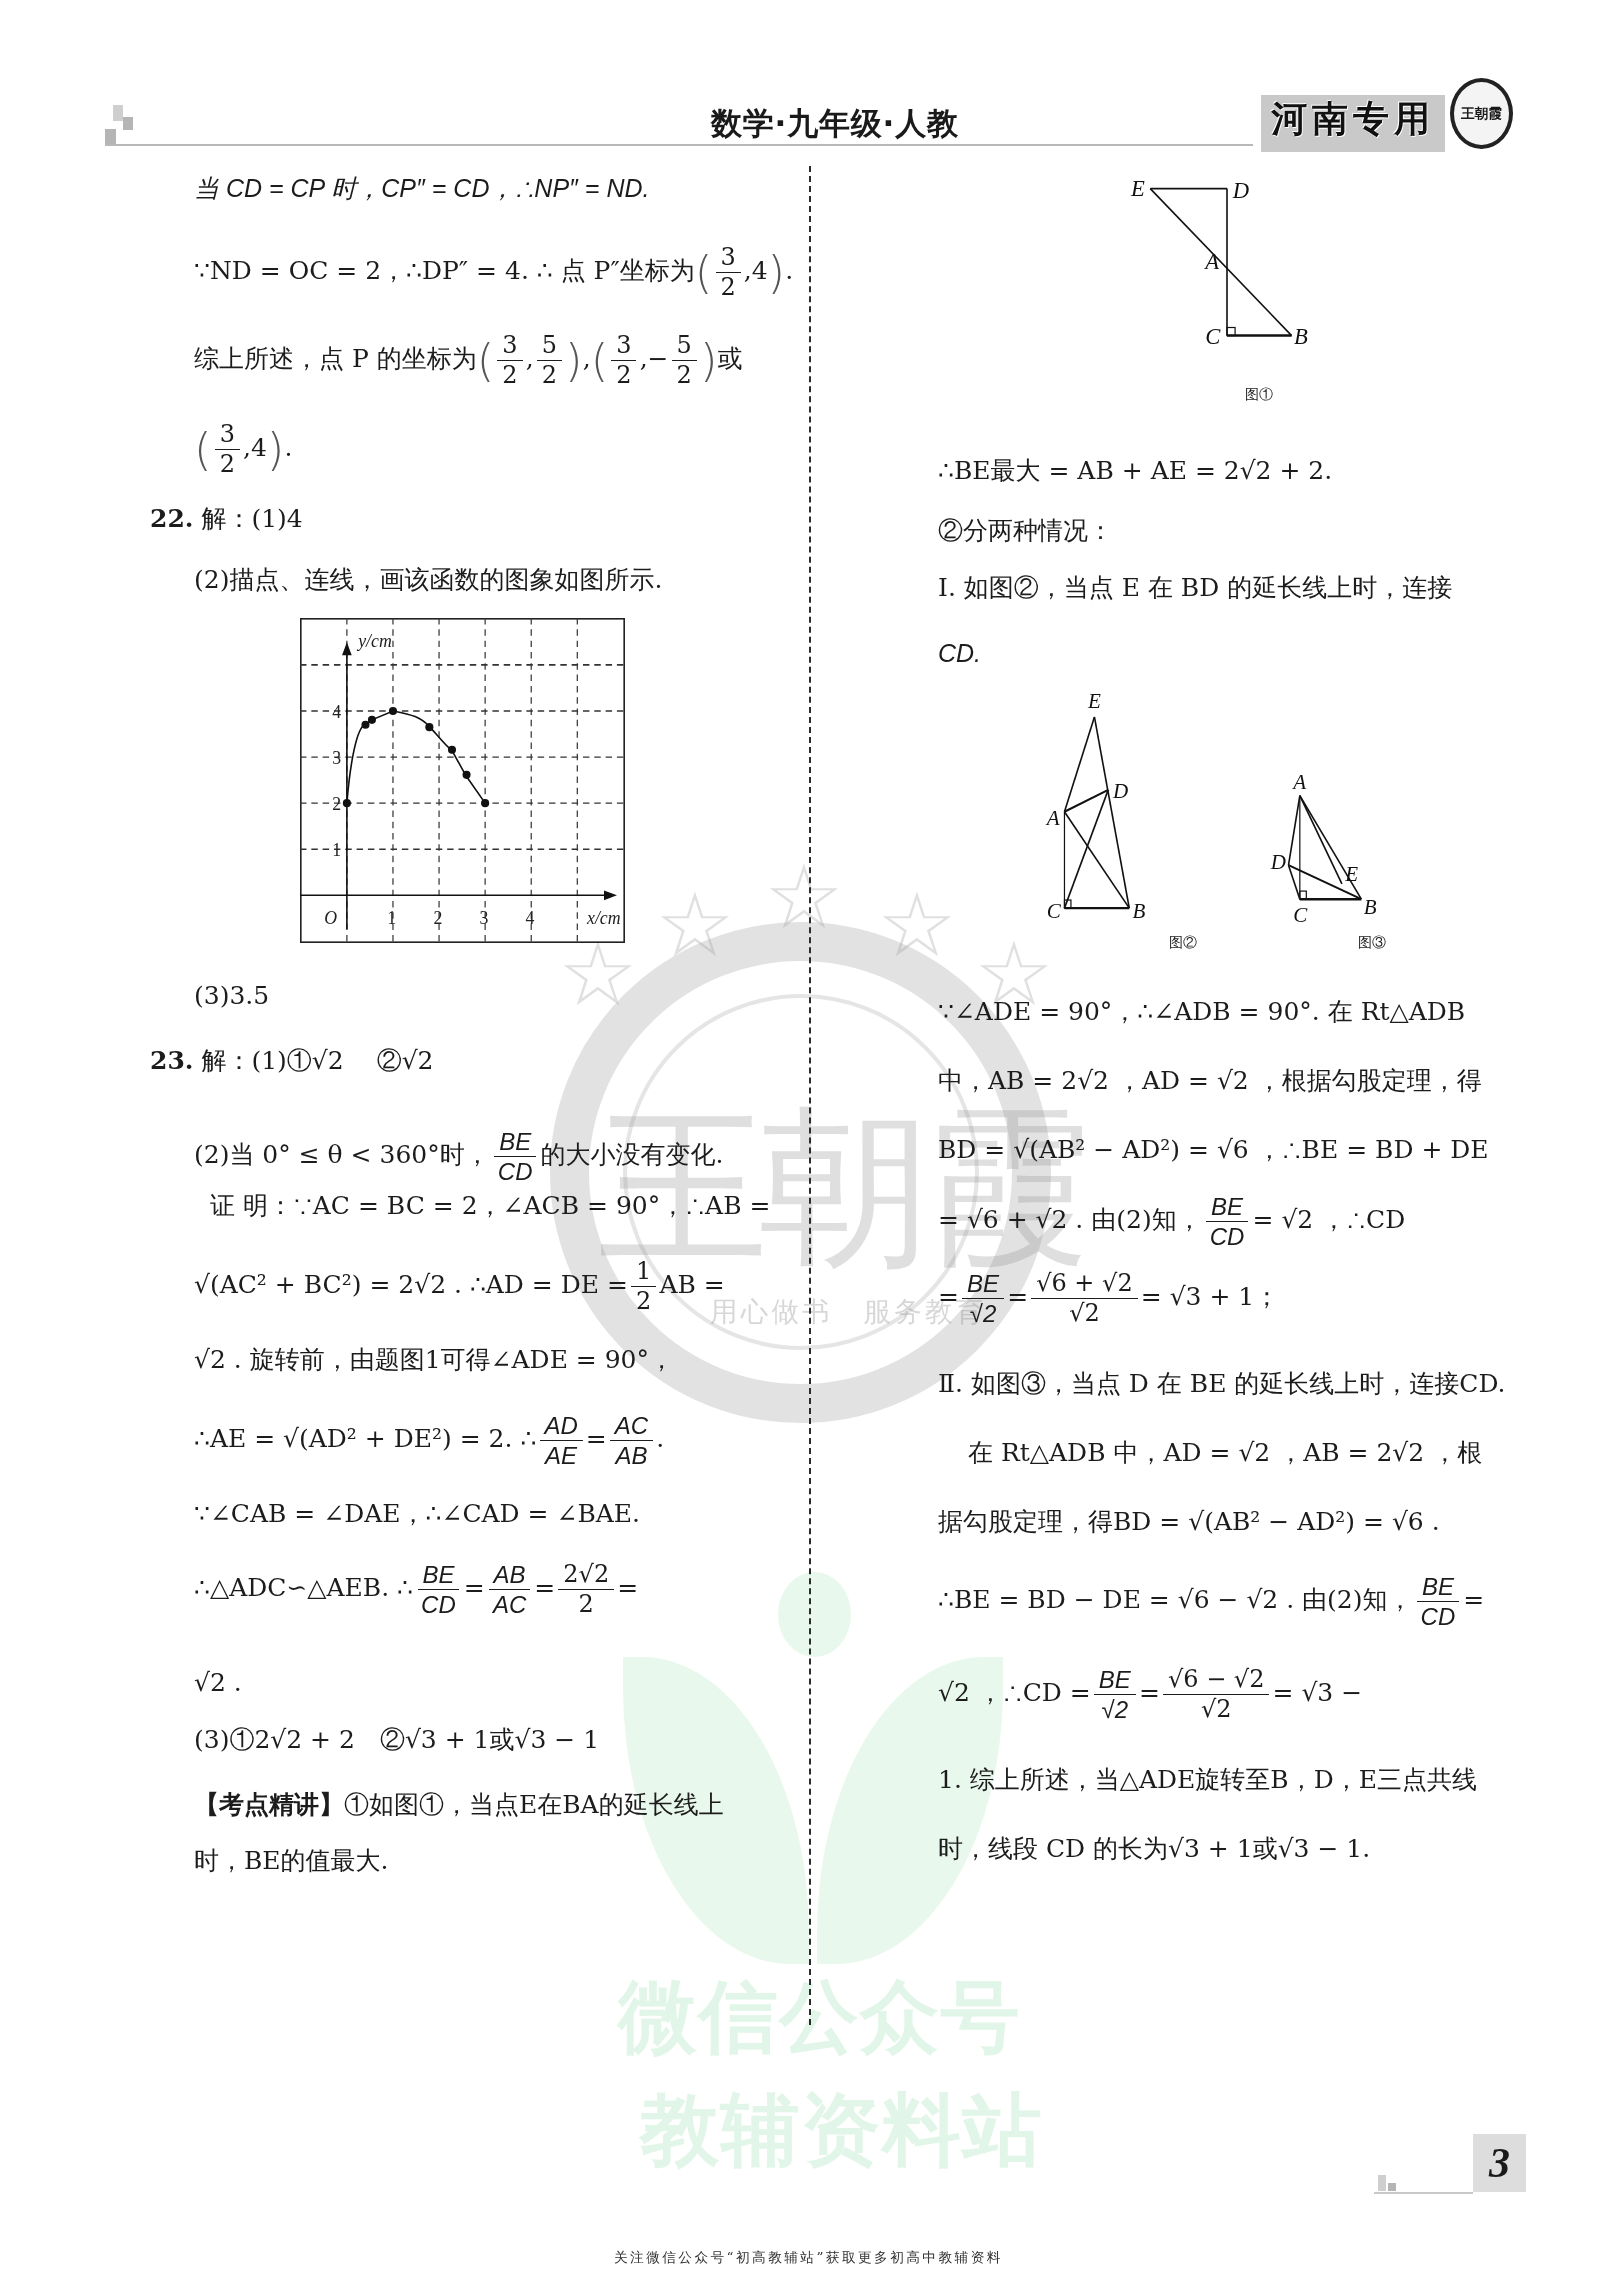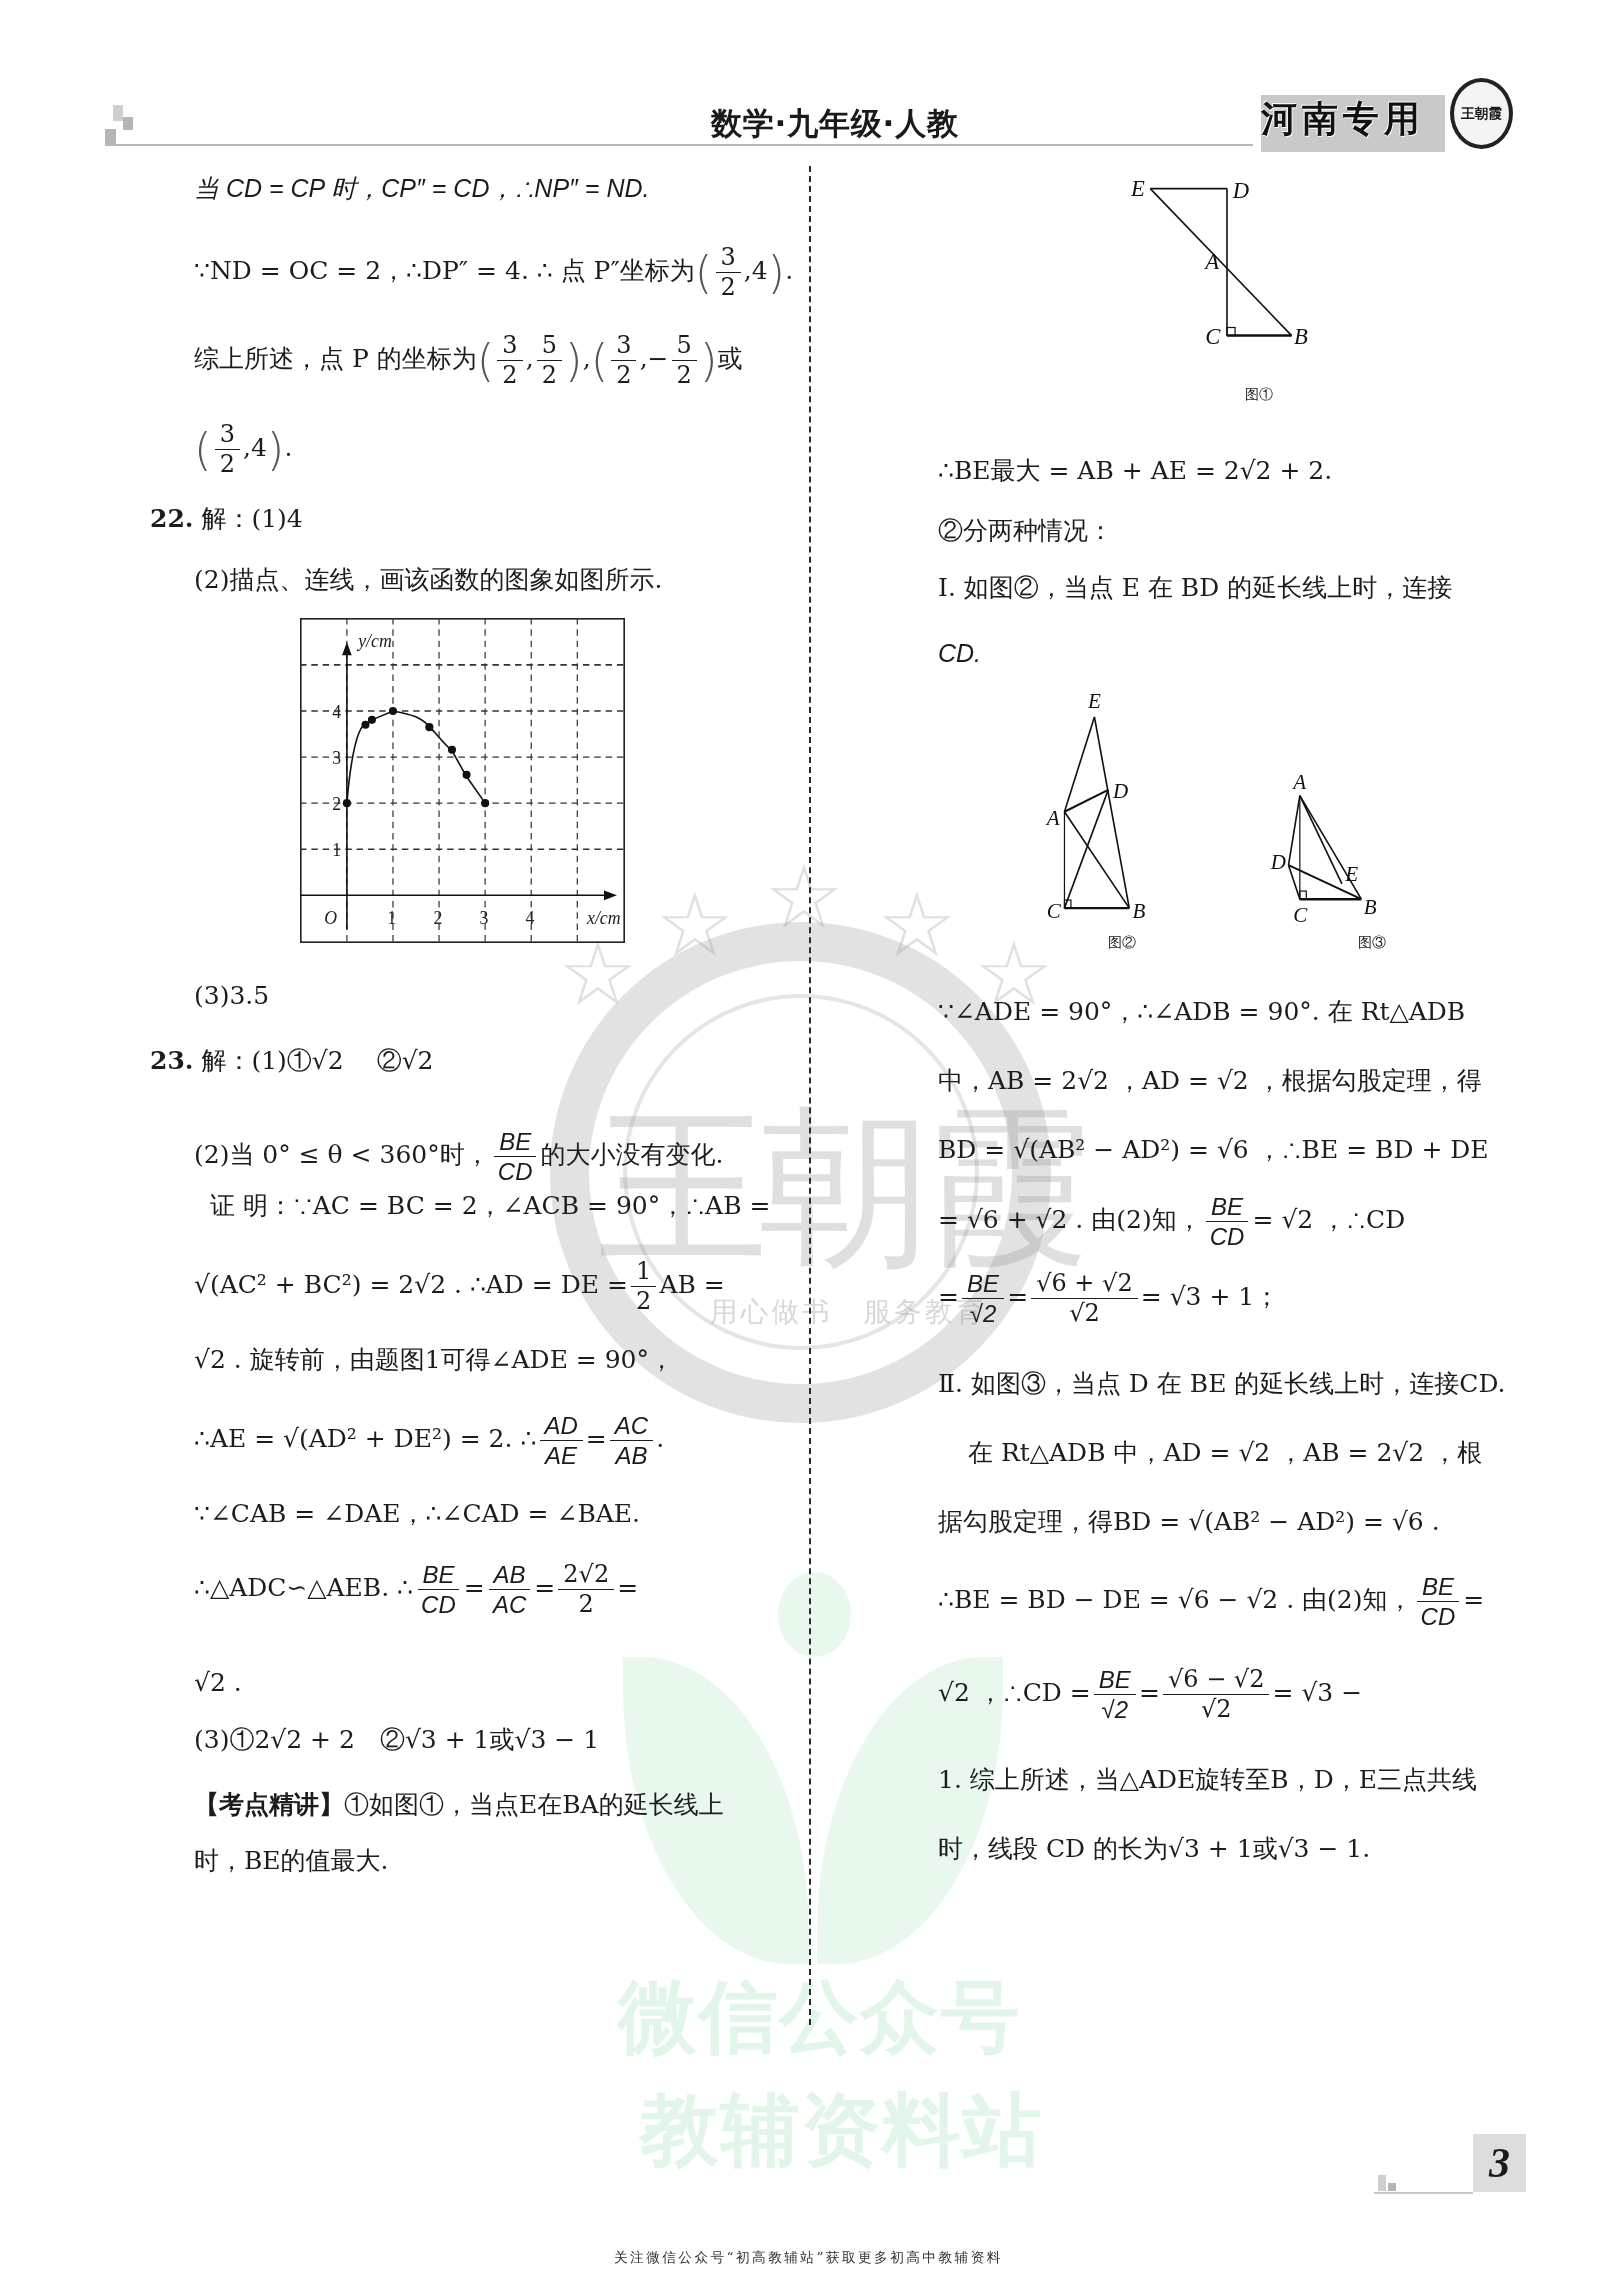--- a/index.html
+++ b/index.html
@@ -9,21 +9,21 @@
   .line { position: absolute; font-size: 25px; line-height: 36px; white-space: nowrap; color: #1c1c1c; }
   .math { font-family: Liberation Sans, sans-serif; font-style: italic; }
   .bold { font-weight: bold; }
   .frac { display: inline-flex; flex-direction: column; align-items: center; vertical-align: middle; margin: 0 3.2px; line-height: 29px; font-size: 24px; }
   .frac .num { border-bottom: 1.6px solid #1c1c1c; padding: 0 4.9px; }
   .frac .den { padding: 0 4.9px; }
   .paren { font-size: 45px; font-weight: 100; vertical-align: middle; color: #555; font-family: "DejaVu Sans", sans-serif; }
   
   .hdr-rule { position: absolute; left: 105px; top: 144px; width: 1148px; height: 1.6px; background: #b8b8b8; }
   .hdr-title { position: absolute; left: 711px; top: 103px; font-size: 31px; font-weight: bold; font-family: "DejaVu Sans", sans-serif; letter-spacing: 0.8px; }
-  .hdr-badge { position: absolute; left: 1261px; top: 95px; width: 184px; height: 57px; background: #c9c9c9; color: #111; font-size: 36px; font-family: "DejaVu Serif", serif; font-weight: bold; line-height: 47px; letter-spacing: 4.9px; text-shadow: 0.8px 0.8px 0 #fff, -0.8px -0.8px 0 #fff; }
+  .hdr-badge { position: absolute; left: 1261px; top: 95px; width: 184px; height: 57px; background: #c9c9c9; color: #111; font-size: 36px; font-family: "DejaVu Serif", serif; font-weight: bold; text-align: center; line-height: 47px; letter-spacing: 4.9px; text-shadow: 0.8px 0.8px 0 #fff, -0.8px -0.8px 0 #fff; }
   .logo { position: absolute; left: 1450px; top: 78px; width: 63px; height: 71px; border-radius: 50%; border: 4px solid #222; background: #f4f4f4; display: flex; align-items: center; justify-content: center; font-size: 13.7px; font-weight: bold; font-family: "DejaVu Serif", serif; }
   .sq { position: absolute; background: #cfcfcf; }
   .divider { position: absolute; left: 809px; top: 166px; width: 0; height: 1859px; border-left: 2.4px dashed #2a2a2a; }
   
   .wm-stamp { position: absolute; left: 550px; top: 922px; width: 501px; height: 501px; border-radius: 50%; border: 39px solid rgba(150,150,150,0.28); }
   .wm-stamp-inner { position: absolute; left: 623px; top: 994px; width: 356px; height: 356px; border-radius: 50%; border: 4.9px solid rgba(150,150,150,0.25); }
   .wm-name { position: absolute; left: 598px; top: 1075px; font-size: 170px; color: rgba(140,140,140,0.28); font-family: "DejaVu Serif", serif; letter-spacing: -8px; }
   .wm-slogan { position: absolute; left: 683px; top: 1294px; font-size: 27.5px; color: rgba(140,140,140,0.35); font-family: "DejaVu Sans", sans-serif; letter-spacing: 3.2px; margin-left: 27px; }
   .wm-star { position: absolute; color: rgba(160,160,160,0.32); font-size: 89px; font-family: "DejaVu Sans", sans-serif; }
   .wm-leaf-l { position: absolute; left: 623px; top: 1657px; width: 186px; height: 307px; background: rgba(205,240,215,0.45); border-radius: 0 90% 0 90%; }
@@ -229,21 +229,21 @@
   <line x1="66" y1="273" x2="146" y2="273" stroke="#111" stroke-width="3"></line>
   <rect x="66" y="263" width="8" height="10" fill="none" stroke="#111" stroke-width="1.5"></rect>
   <g font-family="Liberation Serif, serif" font-style="italic" font-size="26" fill="#111">
     <text x="95" y="26">E</text>
     <text x="126" y="137">D</text>
     <text x="44" y="170">A</text>
     <text x="44" y="285">C</text>
     <text x="150" y="285">B</text>
   </g>
 </svg>
-<div class="fig-cap" style="left:1108px;top:934px;">图②</div>
+<div class="fig-cap" style="left:1169px;top:934px;">图②</div>
 
 <svg class="abs" style="left:1261px;top:768px;" width="178" height="162" viewBox="0 0 220 200">
   <line x1="48" y1="34" x2="34" y2="120" stroke="#111" stroke-width="2"></line>
   <line x1="48" y1="34" x2="48" y2="162" stroke="#111" stroke-width="1.5"></line>
   <line x1="48" y1="34" x2="100" y2="143" stroke="#111" stroke-width="2"></line>
   <line x1="48" y1="34" x2="124" y2="162" stroke="#111" stroke-width="2"></line>
   <line x1="34" y1="120" x2="124" y2="162" stroke="#111" stroke-width="2.5"></line>
   <line x1="34" y1="120" x2="48" y2="162" stroke="#111" stroke-width="2"></line>
   <line x1="48" y1="162" x2="124" y2="162" stroke="#111" stroke-width="3"></line>
   <rect x="48" y="152" width="8" height="10" fill="none" stroke="#111" stroke-width="1.5"></rect>

